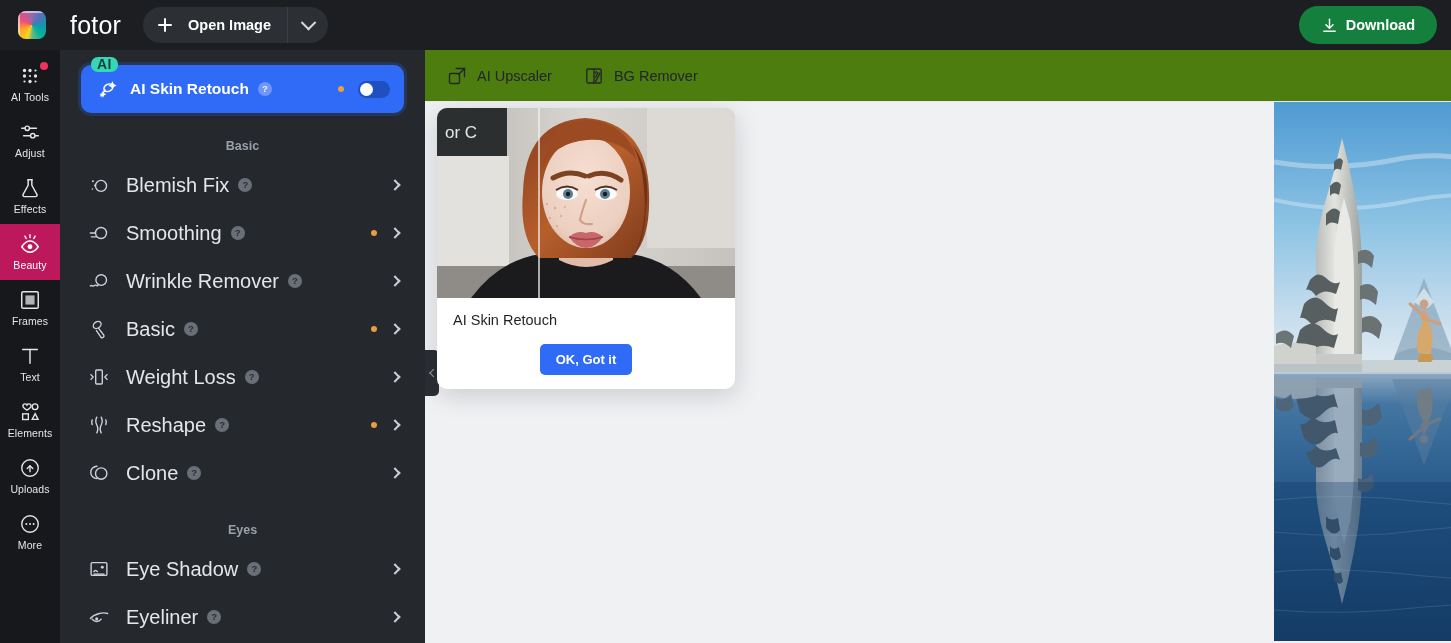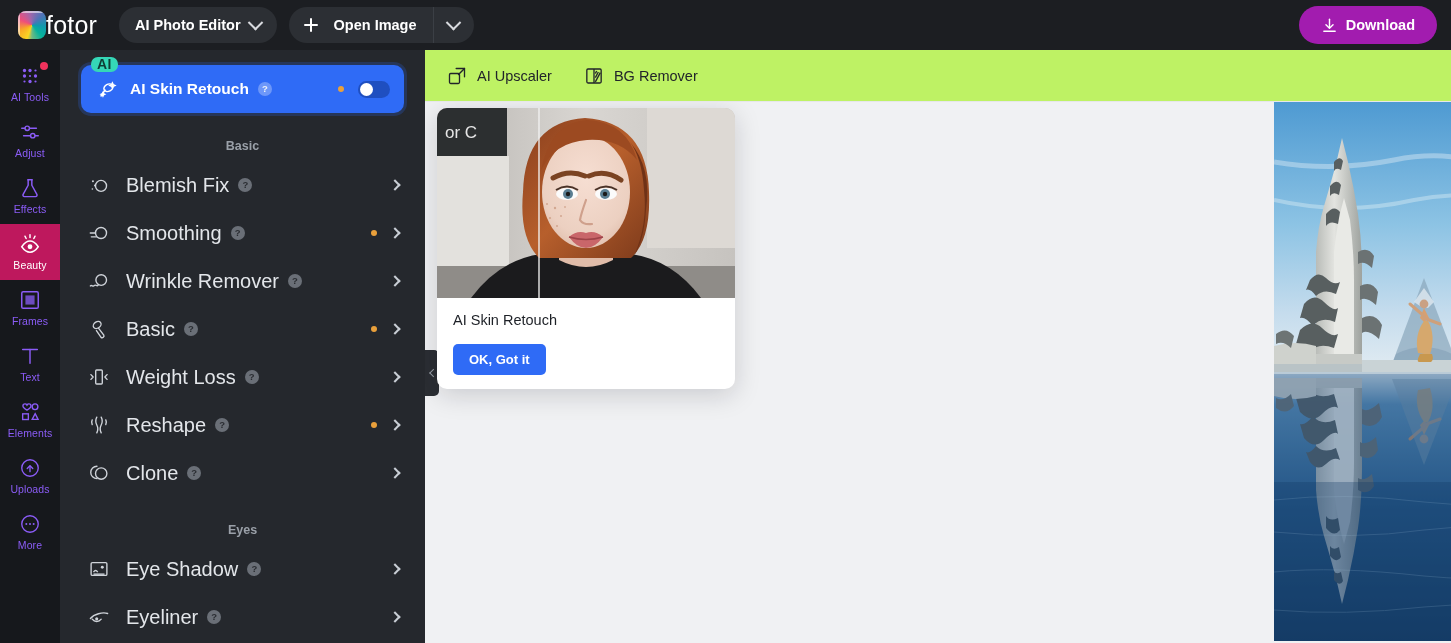--- a/index.html
+++ b/index.html
@@ -13,21 +13,21 @@
   .app { position: relative; width: 1451px; height: 643px; display: flex; flex-direction: column; }
 
   
   .topbar {
     height: 50px; min-height: 50px;
     background: #1c1e22;
     display: flex; align-items: center;
     padding: 0 14px 0 18px;
     position: relative; z-index: 40;
   }
-  .brand { display: flex; align-items: center; gap: 0; margin-right: 22px; }
+  .brand { display: flex; align-items: center; gap: 24px; margin-right: 22px; }
   .logo {
     width: 28px; height: 28px; border-radius: 8px; position: relative; overflow: hidden;
     background: conic-gradient(from 200deg,
       #f9d423 0deg, #f9a826 45deg, #ef4e7b 95deg,
       #a166ab 150deg, #5073b8 205deg, #1098ad 255deg,
       #07b39b 300deg, #6fba82 340deg, #f9d423 360deg);
   }
   .logo::after{
     content:""; position:absolute; inset:0;
     background:
@@ -50,39 +50,39 @@
   .pill-open .seg-caret { display: flex; align-items: center; justify-content: center; width: 40px; height: 36px; }
   .chev-d { width: 11px; height: 11px; border-right: 2px solid #d8dade; border-bottom: 2px solid #d8dade;
             transform: rotate(45deg) translate(-2px,-2px); }
   .plus { position: relative; width: 14px; height: 14px; }
   .plus::before, .plus::after { content: ""; position: absolute; background: #fff; border-radius: 1px; }
   .plus::before { left: 6px; top: 0; width: 2px; height: 14px; }
   .plus::after { left: 0; top: 6px; width: 14px; height: 2px; }
 
   .spacer { flex: 1; }
   .download-btn {
-    height: 38px; border-radius: 19px; background: #a21caf; color: #fff;
+    height: 38px; border-radius: 19px; background: #15803d; color: #fff;
     display: flex; align-items: center; gap: 8px; padding: 0 22px;
     font-size: 14.5px; font-weight: 700; cursor: pointer; border: none;
     font-family: "Liberation Sans", sans-serif;
   }
 
   
   .body { flex: 1; display: flex; min-height: 0; position: relative; }
 
   
   .rail {
     width: 60px; min-width: 60px; background: #16181c;
     display: flex; flex-direction: column; align-items: center;
     padding-top: 6px; position: relative; z-index: 30;
   }
   .rail-item {
     width: 60px; height: 56px; display: flex; flex-direction: column;
     align-items: center; justify-content: center; gap: 4px;
-    color: #8b5cf6; cursor: pointer; position: relative;
+    color: #e5e5e5; cursor: pointer; position: relative;
   }
   .rail-item.active { background: #be185d; color: #fff; }
   .rail-label { font-size: 10.5px; letter-spacing: .1px; }
   .rail-ico { width: 22px; height: 22px; display: block; }
   .dot-notify {
     position: absolute; right: 12px; top: 6px; width: 8px; height: 8px;
     border-radius: 50%; background: #f0325c;
   }
 
   
@@ -135,21 +135,21 @@
     width: 8px; height: 8px; border-top: 2px solid #c9ced5; border-right: 2px solid #c9ced5;
     transform: rotate(45deg); margin-left: 14px; margin-right: 6px;
   }
 
   
   .canvas {
     flex: 1; background: #f0f1f3; position: relative; display: flex; flex-direction: column;
     min-width: 0;
   }
   .toolbar {
-    height: 52px; min-height: 52px; background: #bef264; border-bottom: 1px solid #e6e7ea;
+    height: 52px; min-height: 52px; background: #4d7c0f; border-bottom: 1px solid #e6e7ea;
     display: flex; align-items: center; padding-left: 22px; gap: 32px;
   }
   .tool {
     display: flex; align-items: center; gap: 10px; color: #22252a;
     font-size: 14.5px; cursor: pointer; height: 52px;
   }
   .tool .ico { width: 20px; height: 20px; }
 
   .stage { flex: 1; position: relative; overflow: hidden; }
 
@@ -171,42 +171,38 @@
   
   .popup {
     position: absolute; left: 12px; top: 6px; width: 298px;
     background: #fff; border-radius: 10px; overflow: hidden;
     box-shadow: 0 6px 26px rgba(15,20,30,.17); z-index: 14;
   }
   .popup-media { width: 100%; height: 190px; display: block; background: #d9d5d2; }
   .popup-body { padding: 14px 16px 14px 16px; }
   .popup-title { font-size: 14.5px; color: #1d2026; font-weight: 400; margin-bottom: 10px; }
   .popup-text { font-size: 12.6px; line-height: 16.4px; color: #6b7079; }
-  .popup-actions { display: flex; justify-content: flex-start; margin-top: 16px; }
+  .popup-actions { display: flex; justify-content: center; margin-top: 16px; }
   .ok-btn {
     background: #2f6bf6; color: #fff; border: none; border-radius: 5px;
     padding: 0 16px; height: 31px; font-size: 13px; font-weight: 700; cursor: pointer;
     font-family: "Liberation Sans", sans-serif;
   }
 </style>
 </head>
 <body>
 
 <div class="app">
 
   <div class="topbar">
     <div class="brand">
       <div class="logo"></div>
       <div class="brandname">fotor</div>
     </div>
 
-    <div class="pill pill-editor">
-      <span>AI Photo Editor</span>
-      <span class="chev-d"></span>
-    </div>
 
     <div class="pill pill-open">
       <div class="seg-main">
         <span class="plus"></span>
         <span>Open Image</span>
       </div>
       <div class="seg-caret">
         <span class="chev-d"></span>
       </div>
     </div>

